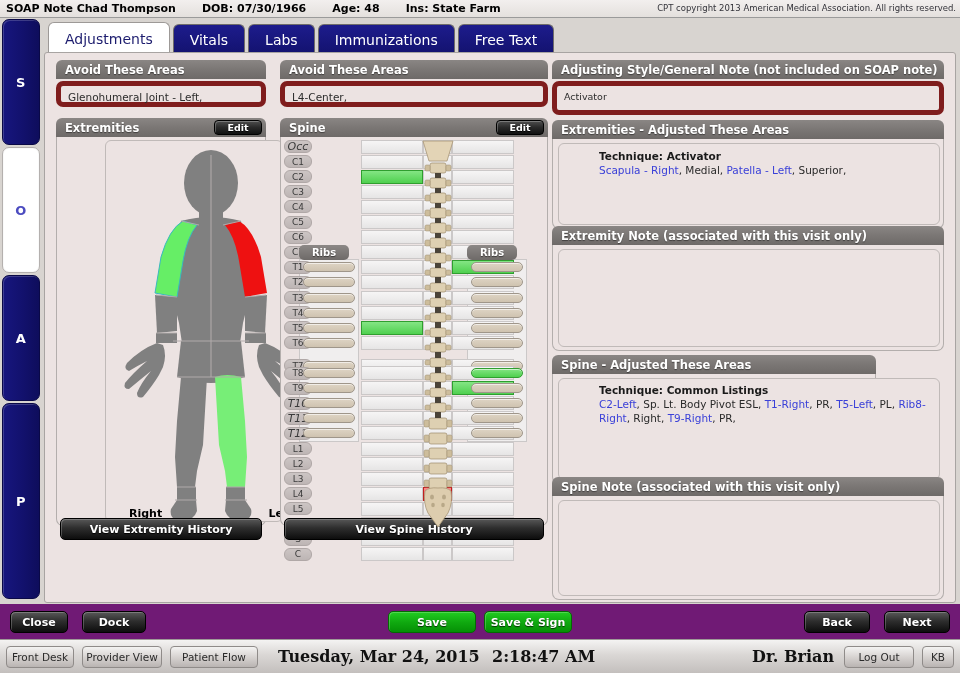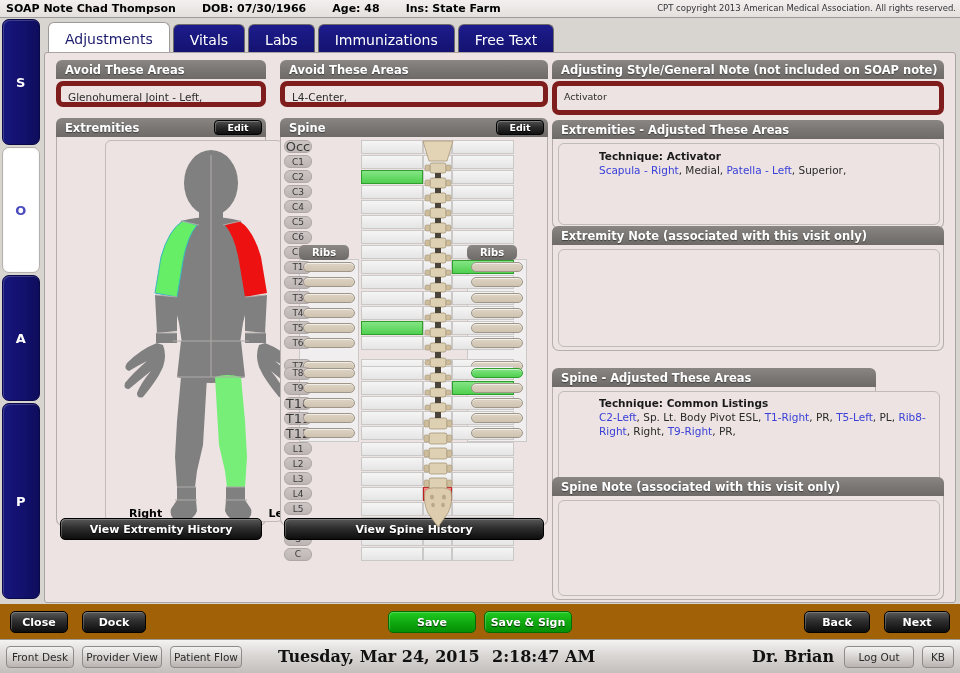--- a/index.html
+++ b/index.html
@@ -134,21 +134,21 @@
   
   .spine-wrap { position: absolute; left: 0px; top: 2px; width: 250px; height: 388px; }
   .vrow { position: absolute; left: 0; width: 250px; height: 15.1px; }
   .vlabel {
     position: absolute; left: 3px; top: 1px; width: 28px; height: 13px;
     background: linear-gradient(to bottom,#ccc5c4,#bdb5b4);
     border: 1px solid #b0a8a7; border-radius: 6px;
     font-size: 9px; color: #3a3a3a;
     display: flex; align-items: center; justify-content: center;
   }
-  .vlabel.wide { font-size: 13px; }
+  .vlabel.wide { font-size: 11px; font-style: italic; }
   .cell {
     position: absolute; top: 0.5px; height: 14px;
     background: linear-gradient(to bottom,#f6f5f5,#e6e5e5);
     border: 1px solid #cbc8c8;
   }
   .cell.on-green {
     background: linear-gradient(to bottom,#84e584,#4fd04f);
     border: 1px solid #2f9e2f;
   }
   .cell.on-red {
@@ -193,21 +193,21 @@
     position: absolute; height: 22px;
     background: linear-gradient(to bottom, #585858 0%, #2e2e2e 45%, #0d0d0d 100%);
     border: 1px solid #000; border-radius: 5px;
     color: #fff; font-size: 11px; font-weight: bold;
     display: flex; align-items: center; justify-content: center;
     box-shadow: inset 1px 1px 0 rgba(255,255,255,.22);
     text-shadow: 0 1px 1px #000;
   }
 
   
-  .actionbar { position: absolute; left: 0; top: 604px; width: 960px; height: 35px; background: #a16207; }
+  .actionbar { position: absolute; left: 0; top: 604px; width: 960px; height: 35px; background: #701a75; }
   .abtn {
     position: absolute; top: 7px; height: 22px;
     border-radius: 5px;
     font-size: 11px; font-weight: bold; color: #fff;
     display: flex; align-items: center; justify-content: center;
     border: 1px solid #000;
     box-shadow: inset 1px 1px 0 rgba(255,255,255,.22);
     text-shadow: 0 1px 1px rgba(0,0,0,.7);
   }
   .abtn.dark { background: linear-gradient(to bottom,#585858 0%,#2e2e2e 45%,#0d0d0d 100%); }
@@ -725,21 +725,21 @@
 
     <div class="panel" style="left:504px; top:170px; width:392px;">
       <div class="panel-head">
         <span>Extremity Note (associated with this visit only)</span>
       </div>
       <div class="panel-body" style="height:106px;">
         <div class="white-box" style="left:5px; top:4px; width:382px; height:98px; padding:5px 8px;"></div>
       </div>
     </div>
 
-    <div class="panel" style="left:504px; top:312px; width:324px;">
+    <div class="panel" style="left:504px; top:299px; width:324px;">
       <div class="panel-head">
         <span>Spine - Adjusted These Areas</span>
       </div>
       <div class="panel-body" style="height:110px;">
         <div class="white-box" style="left:5px; top:4px; width:382px; height:102px; padding:4px 8px;">
           <div class="note-text">
             <span class="note-tech">Technique: Common Listings</span>
           </div>
           <div class="note-text" id="spine-segments"><span class="lnk">C2-Left</span><span>, Sp. Lt. Body Pivot ESL, </span><span class="lnk">T1-Right</span><span>, PR, </span><span class="lnk">T5-Left</span><span>, PL, </span><span class="lnk">Rib8-Right</span><span>, Right, </span><span class="lnk">T9-Right</span><span>, PR,</span></div>
         </div>
@@ -777,21 +777,21 @@
     </div>
   </div>
 
   <div class="statusbar">
     <div class="sbtn" style="left:6px; width:68px;">
       <span>Front Desk</span>
     </div>
     <div class="sbtn" style="left:82px; width:80px;">
       <span>Provider View</span>
     </div>
-    <div class="sbtn" style="left:170px; width:72px;">
+    <div class="sbtn" style="left:170px; width:88px;">
       <span>Patient Flow</span>
     </div>
     <div class="sdate">Tuesday, Mar 24, 2015</div>
     <div class="stime">2:18:47 AM</div>
     <div class="sdoc">Dr. Brian</div>
     <div class="sbtn" style="left:844px; width:70px;">
       <span>Log Out</span>
     </div>
     <div class="sbtn" style="left:922px; width:32px;">
       <span>KB</span>

